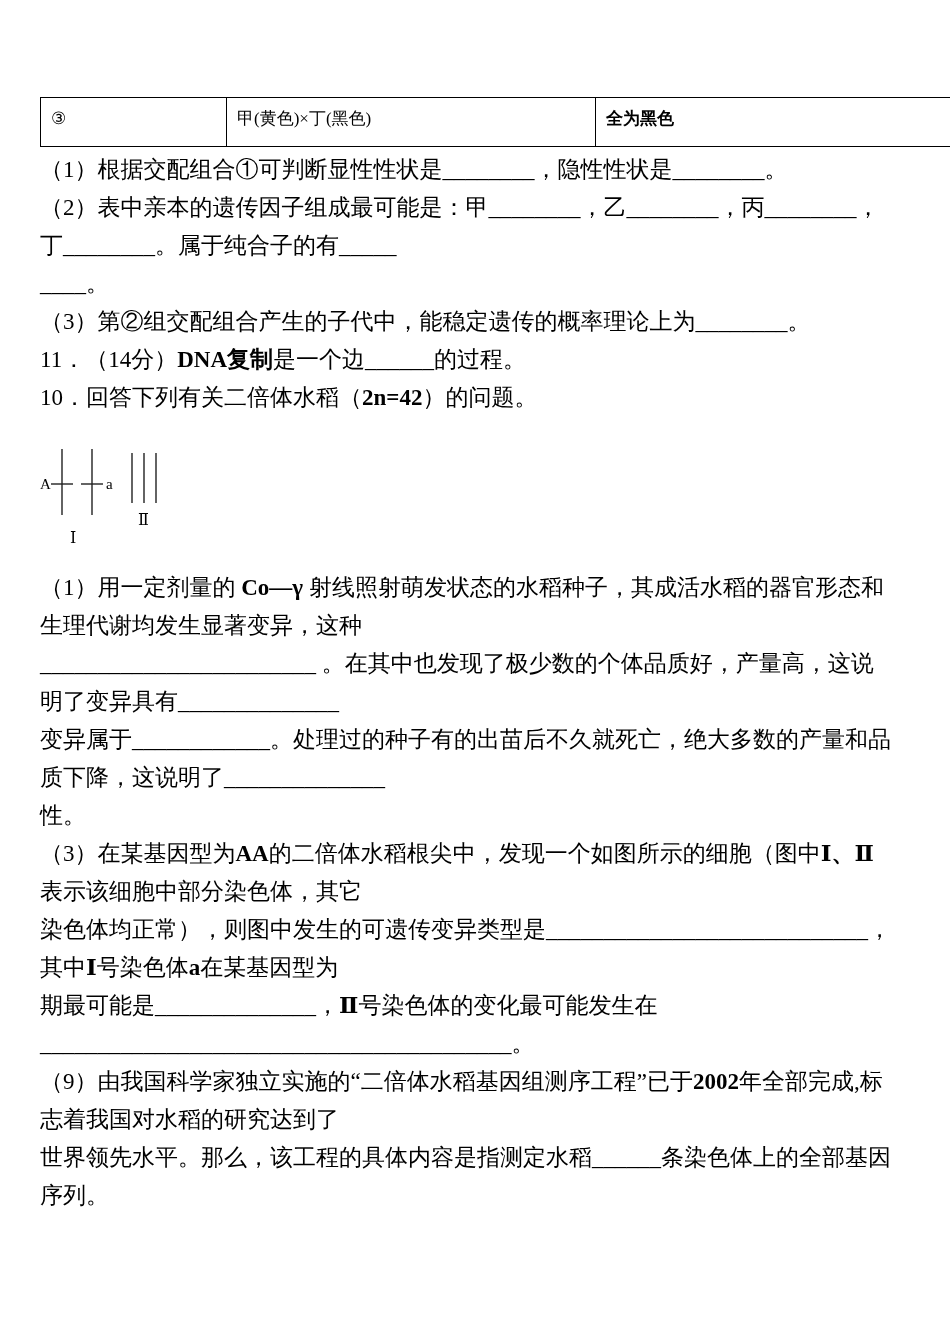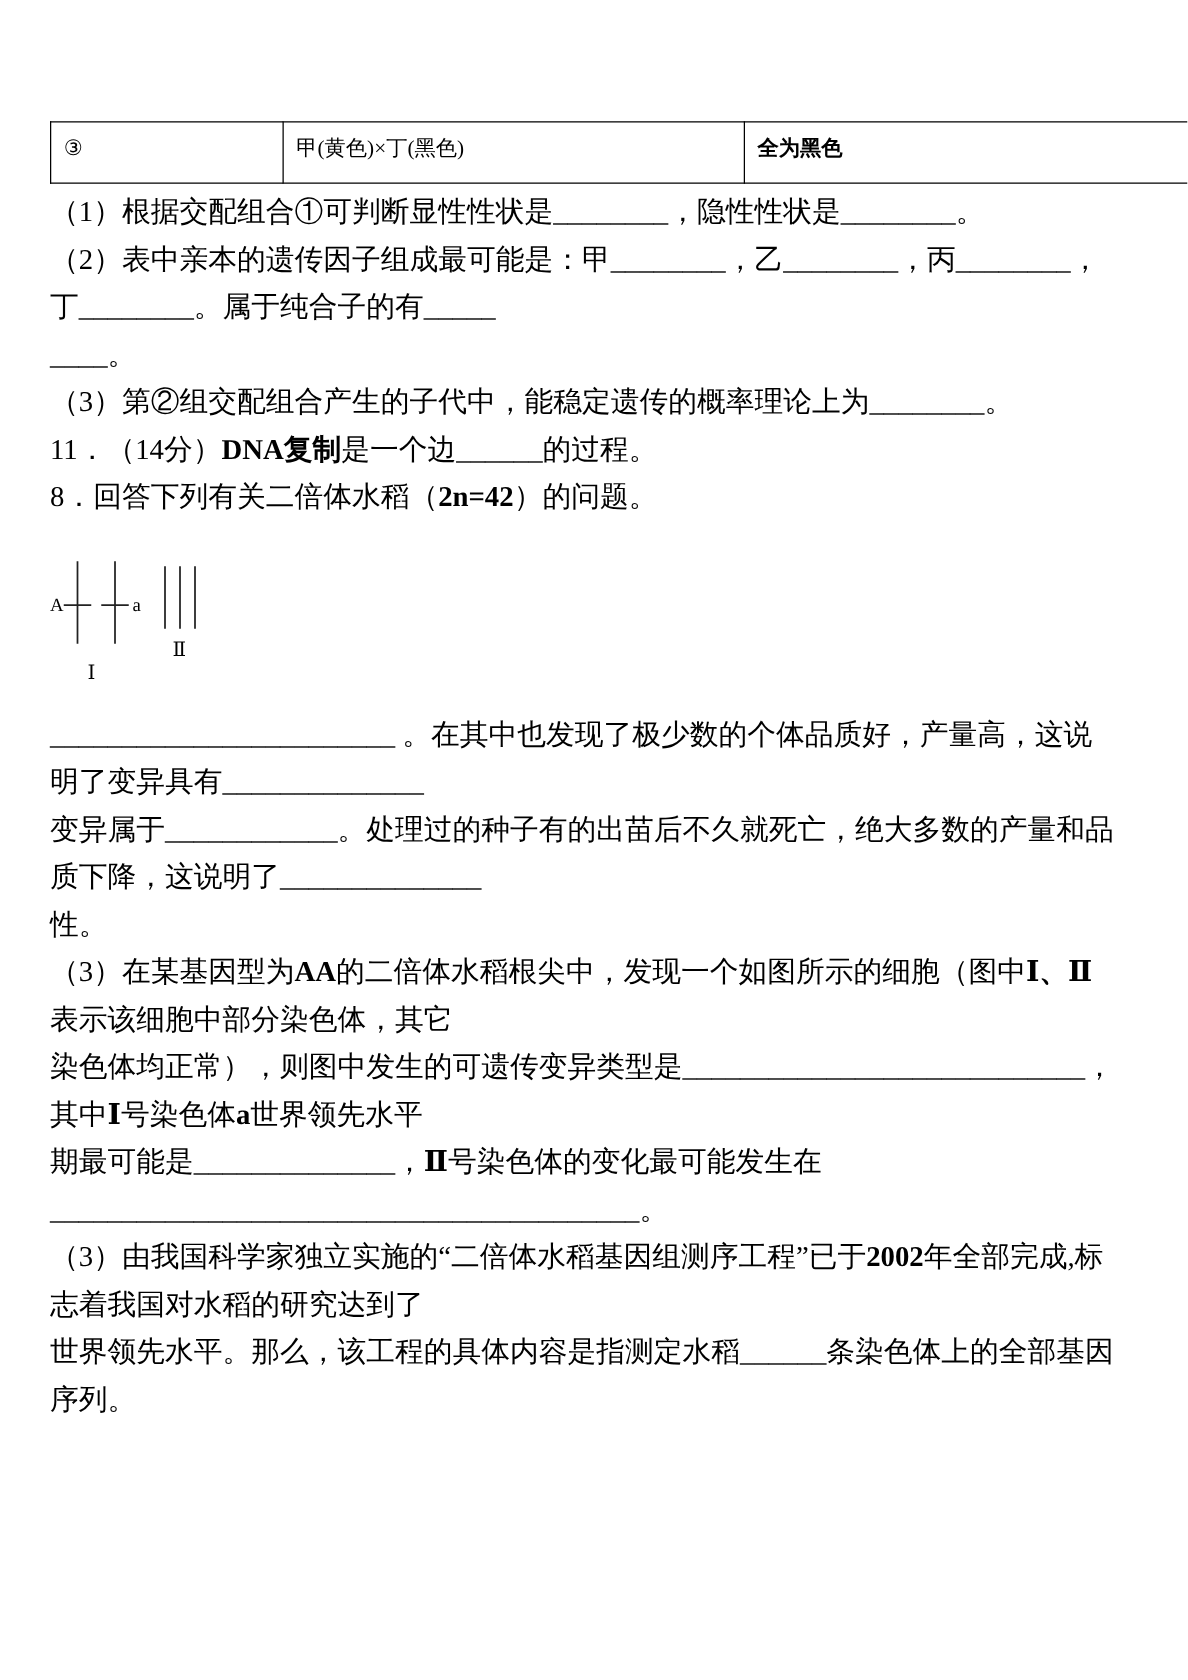--- a/index.html
+++ b/index.html
@@ -75,44 +75,45 @@
   </tbody>
     </table>
 
   <div class="line first-line">（1）根据交配组合①可判断显性性状是________，隐性性状是________。</div>
   <div class="line">（2）表中亲本的遗传因子组成最可能是：甲________，乙________，丙________，丁________。属于纯合子的有_____</div>
   <div class="line">____。</div>
   <div class="line">（3）第②组交配组合产生的子代中，能稳定遗传的概率理论上为________。</div>
 
   <div class="line"><span>11．（14分）</span><span class="b">DNA复制</span><span>是一个边______的过程。</span></div>
 
-  <div class="line"><span>8．回答下列有关二倍体水稻（</span><span class="b">2n=42</span><span>）的问题。</span></div>
+  <div class="line"><span>10．回答下列有关二倍体水稻（</span><span class="b">2n=42</span><span>）的问题。</span></div>
 
   <div class="figure">
     <svg width="180" height="108" viewBox="0 0 180 108">
 
       <line x1="22" y1="6" x2="22" y2="72" stroke="#222" stroke-width="1.4"></line>
       <line x1="11" y1="41" x2="33" y2="41" stroke="#222" stroke-width="1.4"></line>
       <line x1="52" y1="6" x2="52" y2="72" stroke="#222" stroke-width="1.4"></line>
       <line x1="41" y1="41" x2="63" y2="41" stroke="#222" stroke-width="1.4"></line>
       <text class="fig-label" x="0" y="46">A</text>
       <text class="fig-label" x="66" y="46">a</text>
       <text class="fig-label-roman" x="30" y="100">Ⅰ</text>
 
       <line x1="92" y1="10" x2="92" y2="60" stroke="#222" stroke-width="1.4"></line>
       <line x1="104" y1="10" x2="104" y2="60" stroke="#222" stroke-width="1.4"></line>
       <line x1="116" y1="10" x2="116" y2="60" stroke="#222" stroke-width="1.4"></line>
       <text class="fig-label-roman" x="98" y="82">Ⅱ</text>
     </svg>
   </div>
 
+  <div class="line"><span>（1）用一定剂量的 </span><span class="b">Co—γ</span><span> 射线照射萌发状态的水稻种子，其成活水稻的器官形态和生理代谢均发生显著变异，这种</span></div>
   <div class="line">________________________ 。在其中也发现了极少数的个体品质好，产量高，这说明了变异具有______________</div>
   <div class="line">变异属于____________。处理过的种子有的出苗后不久就死亡，绝大多数的产量和品质下降，这说明了______________</div>
   <div class="line">性。</div>
 
   <div class="line"><span>（3）在某基因型为</span><span class="b">AA</span><span>的二倍体水稻根尖中，发现一个如图所示的细胞（图中</span><span class="b">Ⅰ、Ⅱ</span><span>表示该细胞中部分染色体，其它</span></div>
-  <div class="line"><span>染色体均正常），则图中发生的可遗传变异类型是____________________________，其中</span><span class="b">Ⅰ</span><span>号染色体</span><span class="b">a</span><span>世界领先水平</span></div>
+  <div class="line"><span>染色体均正常），则图中发生的可遗传变异类型是____________________________，其中</span><span class="b">Ⅰ</span><span>号染色体</span><span class="b">a</span><span>在某基因型为</span></div>
   <div class="line"><span>期最可能是______________，</span><span class="b">Ⅱ</span><span>号染色体的变化最可能发生在_________________________________________。</span></div>
 
-  <div class="line"><span>（3）由我国科学家独立实施的“二倍体水稻基因组测序工程”已于</span><span class="b">2002</span><span>年全部完成,标志着我国对水稻的研究达到了</span></div>
+  <div class="line"><span>（9）由我国科学家独立实施的“二倍体水稻基因组测序工程”已于</span><span class="b">2002</span><span>年全部完成,标志着我国对水稻的研究达到了</span></div>
   <div class="line">世界领先水平。那么，该工程的具体内容是指测定水稻______条染色体上的全部基因序列。</div>
 
 </div>
 
 </body></html>

